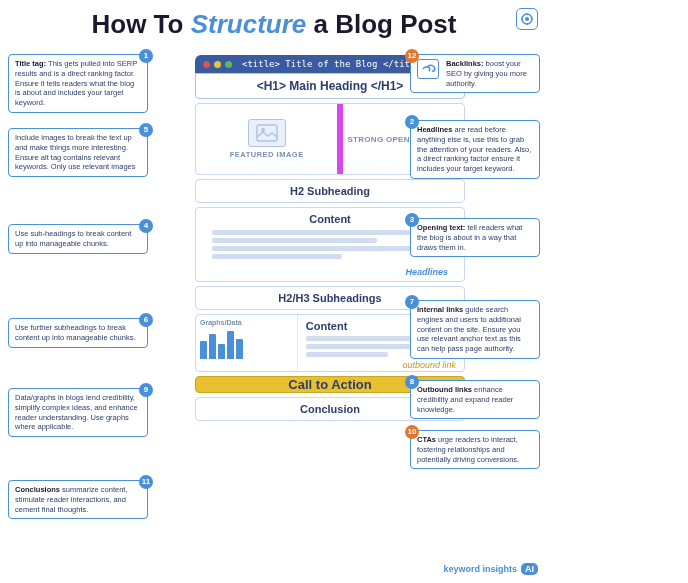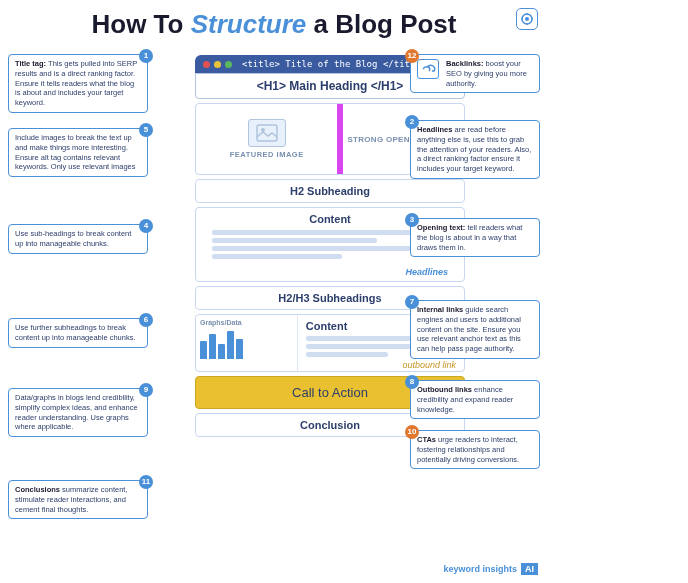--- a/index.html
+++ b/index.html
@@ -194,23 +194,22 @@
       font-size: 9px;
       text-align: right;
       font-style: italic;
     }
 
     .cta-block {
       background: #e8c030;
       border-radius: 4px;
       margin-bottom: 4px;
       text-align: center;
-      padding: 8px;
       font-size: 13px;
-      font-weight: normal;
+      font-weight: bold;
       color: #2c3e6b;
       border: 1.5px solid #c8a820;
     }
 
     
     .annotation {
       position: absolute;
       background: #fff;
       border: 1.5px solid #4a90d9;
       border-radius: 4px;
@@ -248,21 +247,21 @@
     .logo-text {
       font-size: 9px;
       color: #4a90d9;
       font-weight: bold;
     }
     .logo-badge {
       background: #4a90d9;
       color: #fff;
       font-size: 9px;
       font-weight: bold;
-      border-radius: 0;
+      border-radius: 5px;
       padding: 1px 4px;
     }
 
     
     .ai-icon {
       position: absolute;
       top: 8px;
       right: 10px;
       width: 22px; height: 22px;
       border: 1.5px solid #4a90d9;

